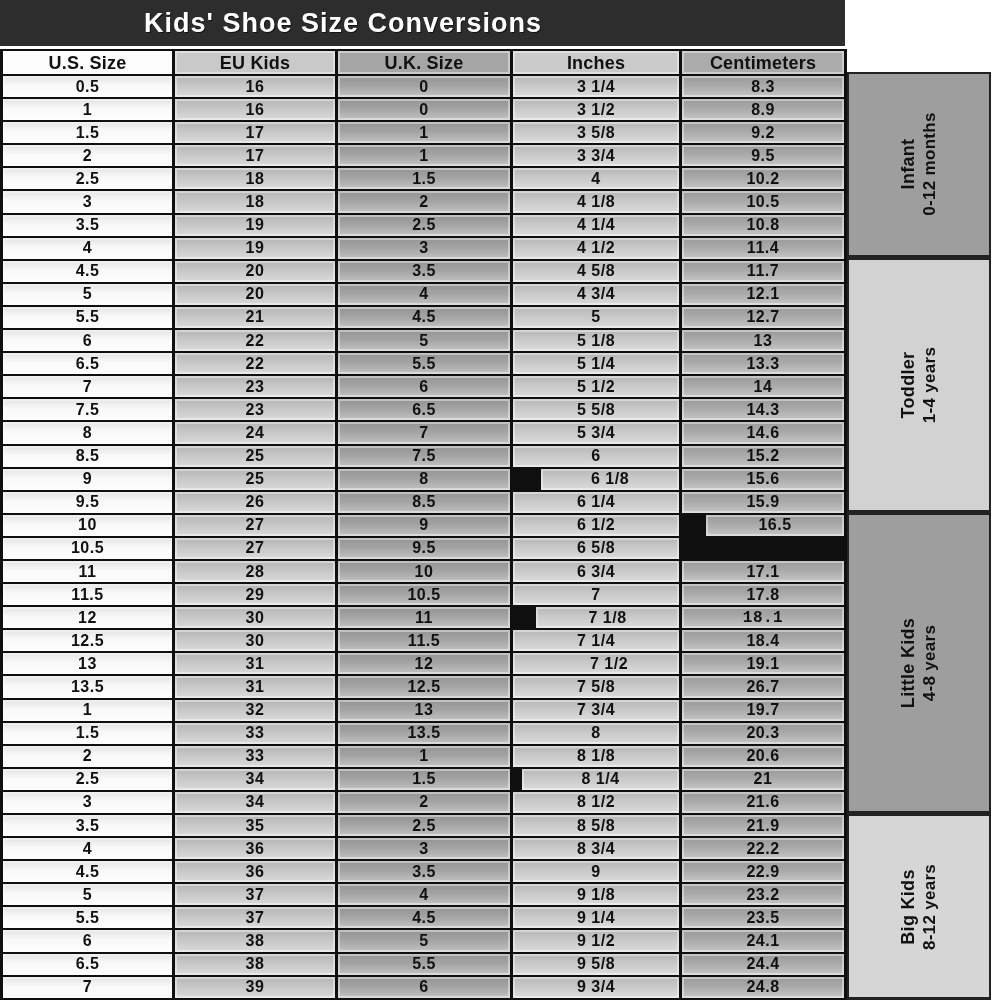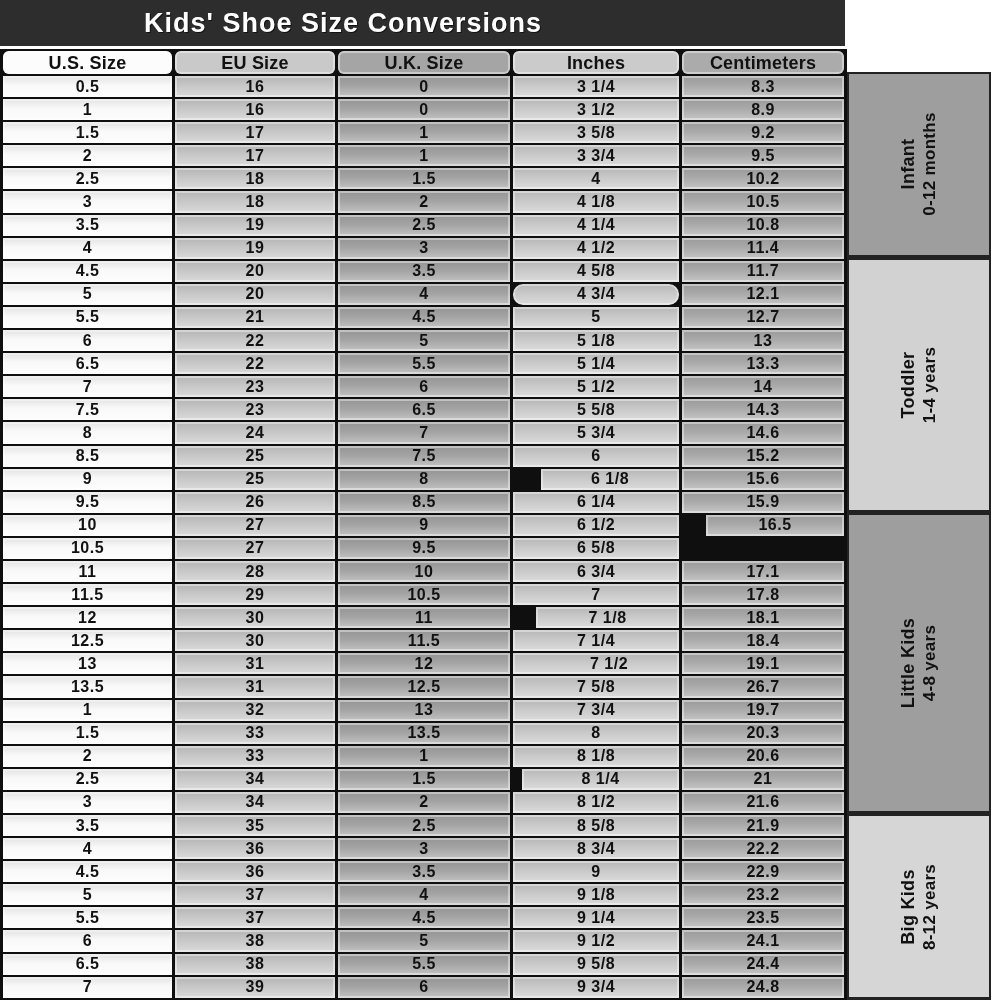--- a/index.html
+++ b/index.html
@@ -49,21 +49,21 @@
   .cell {
     display: flex;
     align-items: center;
     justify-content: center;
     font-size: 16px;
     line-height: 1;
     letter-spacing: 0.5px;
     box-shadow: inset 0 0 0 2px rgba(255,255,255,0.42);
     background-image: linear-gradient(180deg, rgba(0,0,0,0.10) 0%, rgba(0,0,0,0.01) 45%, rgba(255,255,255,0.30) 97%);
   }
-  .cell.head { font-size: 18px; letter-spacing: 0.2px; border-radius: 6px; }
+  .cell.head { font-size: 18px; letter-spacing: 0.2px; }
 
   
   .sidebar {
     position: absolute;
     left: 847px; top: 72px;
     width: 144px;
   }
   .age-block {
     position: relative;
     box-sizing: border-box;
@@ -85,21 +85,21 @@
 <body>
 
 <div class="stage">
 
   <div class="title-bar">
     <span class="title-text">Kids' Shoe Size Conversions</span>
   </div>
 
   <div class="grid" id="grid">
     <div class="cell head" style="background: rgb(252, 252, 252);">U.S. Size</div>
-    <div class="cell head" style="background: rgb(201, 201, 201);">EU Size</div>
+    <div class="cell head" style="background: rgb(201, 201, 201);">EU Kids</div>
     <div class="cell head" style="background: rgb(165, 165, 165);">U.K. Size</div>
     <div class="cell head" style="background: rgb(203, 203, 203);">Inches</div>
     <div class="cell head" style="background: rgb(171, 171, 171);">Centimeters</div>
 
   <div class="cell" style="background-color: rgb(252, 252, 252);">0.5</div>
       <div class="cell" style="background-color: rgb(201, 201, 201);">16</div>
       <div class="cell" style="background-color: rgb(165, 165, 165);">0</div>
       <div class="cell" style="background-color: rgb(203, 203, 203);">3 1/4</div>
       <div class="cell" style="background-color: rgb(171, 171, 171);">8.3</div>
       <div class="cell" style="background-color: rgb(252, 252, 252);">1</div>
@@ -138,21 +138,21 @@
       <div class="cell" style="background-color: rgb(203, 203, 203);">4 1/2</div>
       <div class="cell" style="background-color: rgb(171, 171, 171);">11.4</div>
       <div class="cell" style="background-color: rgb(252, 252, 252);">4.5</div>
       <div class="cell" style="background-color: rgb(201, 201, 201);">20</div>
       <div class="cell" style="background-color: rgb(165, 165, 165);">3.5</div>
       <div class="cell" style="background-color: rgb(203, 203, 203);">4 5/8</div>
       <div class="cell" style="background-color: rgb(171, 171, 171);">11.7</div>
       <div class="cell" style="background-color: rgb(252, 252, 252);">5</div>
       <div class="cell" style="background-color: rgb(201, 201, 201);">20</div>
       <div class="cell" style="background-color: rgb(165, 165, 165);">4</div>
-      <div class="cell" style="background-color: rgb(203, 203, 203); border-radius: 10px;">4 3/4</div>
+      <div class="cell" style="background-color: rgb(203, 203, 203);">4 3/4</div>
       <div class="cell" style="background-color: rgb(171, 171, 171);">12.1</div>
       <div class="cell" style="background-color: rgb(252, 252, 252);">5.5</div>
       <div class="cell" style="background-color: rgb(201, 201, 201);">21</div>
       <div class="cell" style="background-color: rgb(165, 165, 165);">4.5</div>
       <div class="cell" style="background-color: rgb(203, 203, 203);">5</div>
       <div class="cell" style="background-color: rgb(171, 171, 171);">12.7</div>
       <div class="cell" style="background-color: rgb(252, 252, 252);">6</div>
       <div class="cell" style="background-color: rgb(201, 201, 201);">22</div>
       <div class="cell" style="background-color: rgb(165, 165, 165);">5</div>
       <div class="cell" style="background-color: rgb(203, 203, 203);">5 1/8</div>
@@ -209,21 +209,21 @@
       <div class="cell" style="background-color: rgb(171, 171, 171);">17.1</div>
       <div class="cell" style="background-color: rgb(252, 252, 252);">11.5</div>
       <div class="cell" style="background-color: rgb(201, 201, 201);">29</div>
       <div class="cell" style="background-color: rgb(165, 165, 165);">10.5</div>
       <div class="cell" style="background-color: rgb(203, 203, 203);">7</div>
       <div class="cell" style="background-color: rgb(171, 171, 171);">17.8</div>
       <div class="cell" style="background-color: rgb(252, 252, 252);">12</div>
       <div class="cell" style="background-color: rgb(201, 201, 201);">30</div>
       <div class="cell" style="background-color: rgb(165, 165, 165);">11</div>
       <div class="cell" style="background-color: rgb(203, 203, 203); margin-left: 23px;">7 1/8</div>
-      <div class="cell" style="background-color: rgb(171, 171, 171);">18.1</div>
+      <div class="cell" style="background-color: rgb(171, 171, 171); font-family: Liberation Mono, monospace;">18.1</div>
       <div class="cell" style="background-color: rgb(252, 252, 252);">12.5</div>
       <div class="cell" style="background-color: rgb(201, 201, 201);">30</div>
       <div class="cell" style="background-color: rgb(165, 165, 165);">11.5</div>
       <div class="cell" style="background-color: rgb(203, 203, 203);">7 1/4</div>
       <div class="cell" style="background-color: rgb(171, 171, 171);">18.4</div>
       <div class="cell" style="background-color: rgb(252, 252, 252);">13</div>
       <div class="cell" style="background-color: rgb(201, 201, 201);">31</div>
       <div class="cell" style="background-color: rgb(165, 165, 165);">12</div>
       <div class="cell" style="background-color: rgb(203, 203, 203); padding-left: 26px;">7 1/2</div>
       <div class="cell" style="background-color: rgb(171, 171, 171);">19.1</div>

